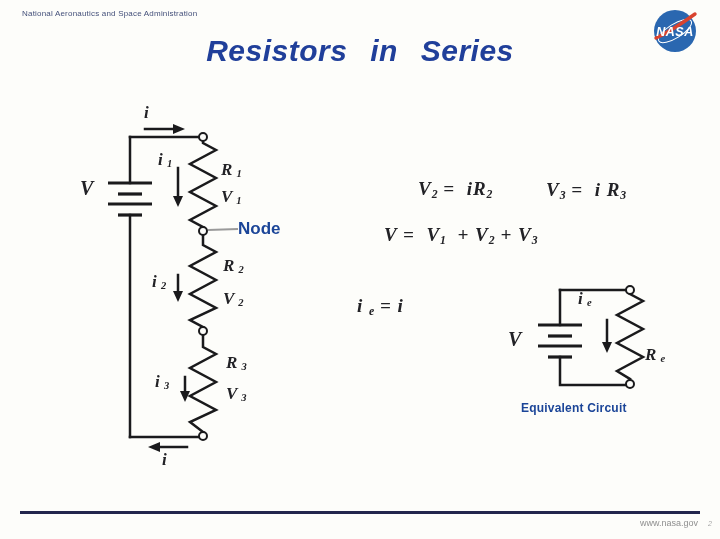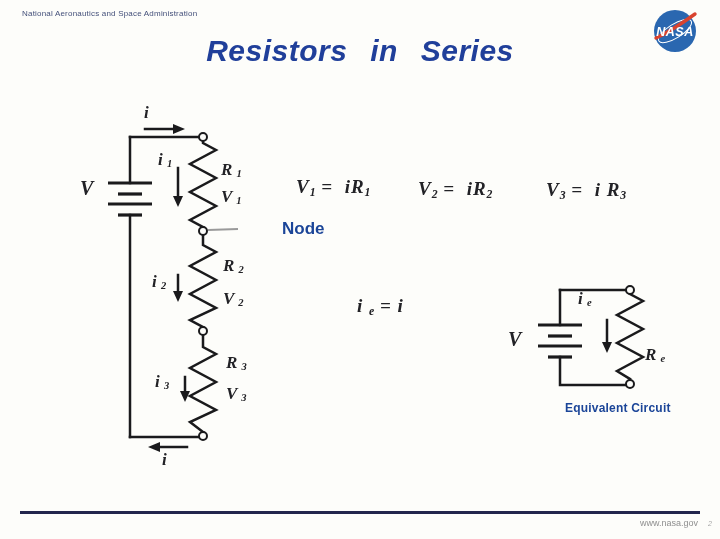--- a/index.html
+++ b/index.html
@@ -14,21 +14,21 @@
               color:#203f9a;word-spacing:14px;letter-spacing:.5px;}
 
   
   .eq,.clabel{white-space:pre;font-family:"Liberation Serif",serif;font-style:italic;font-weight:bold;color:#222226;}
   .eq{font-size:19px;letter-spacing:1px;}
   .clabel{font-size:17px;}
   .clabel.big{font-size:20px;}
   .sub{font-size:62%;vertical-align:-0.22em;letter-spacing:0;}
 
   
-  .callout{font-family:"Liberation Sans",sans-serif;font-style:normal;font-weight:bold;color:#1b4598;margin-left:44px;}
+  .callout{font-family:"Liberation Sans",sans-serif;font-style:normal;font-weight:bold;color:#1b4598;}
   #node-label{font-size:17px;}
   #equiv-caption{font-size:12px;letter-spacing:.2px;}
 
   
   #footer-rule{left:20px;top:511px;width:680px;height:3px;background:#23264d;}
   #footer-url{right:22px;top:518px;font-size:9px;color:#8f8f8f;}
   #footer-page{right:8px;top:520px;font-size:7px;color:#a8a8a8;font-style:italic;}
 
   svg{display:block;}
   .wire{stroke:#1a1a1c;stroke-width:2.5;fill:none;stroke-linecap:square;}
@@ -100,23 +100,23 @@
   <span class="abs clabel" style="left:221px;top:187px;"><span>V </span><span class="sub">1</span></span>
   <span class="abs callout" id="node-label" style="left:238px;top:219px;">Node</span>
   <span class="abs clabel" style="left:152px;top:272px;"><span>i </span><span class="sub">2</span></span>
   <span class="abs clabel" style="left:223px;top:256px;"><span>R </span><span class="sub">2</span></span>
   <span class="abs clabel" style="left:223px;top:289px;text-align:center;"><span>V </span><span class="sub">2</span></span>
   <span class="abs clabel" style="left:155px;top:372px;"><span>i </span><span class="sub">3</span></span>
   <span class="abs clabel" style="left:226px;top:353px;"><span>R </span><span class="sub">3</span></span>
   <span class="abs clabel" style="left:226px;top:384px;"><span>V </span><span class="sub">3</span></span>
   <span class="abs clabel" style="left:162px;top:450px;"><span>i</span></span>
 
-  <span class="abs eq" style="left:296px;top:176px;"><span>V</span><span class="sub">1</span><span> =  </span><span>iR</span><span class="sub">1</span></span>
   <span class="abs eq" style="left:418px;top:178px;"><span>V</span><span class="sub">2</span><span> =  </span><span>iR</span><span class="sub">2</span></span>
   <span class="abs eq" style="left:546px;top:179px;"><span>V</span><span class="sub">3</span><span> =  </span><span>i R</span><span class="sub">3</span></span>
+  <span class="abs eq" style="left:384px;top:224px;"><span>V</span><span> =  </span><span>V</span><span class="sub">1</span><span>  + </span><span>V</span><span class="sub">2</span><span> + </span><span>V</span><span class="sub">3</span></span>
   <span class="abs eq" style="left:357px;top:295px;"><span>i </span><span class="sub">e</span><span> = </span><span>i</span></span>
 
   <div class="abs" style="left:500px;top:275px;">
     <svg width="200" height="120" viewBox="0 0 200 120">
       <path class="wire" d="M60,15 H126"></path>
       <path class="wire" d="M60,15 V50"></path>
       <path class="plate" d="M38,50 H82"></path>
       <path class="plate" d="M48,61 H72"></path>
       <path class="plate" d="M38,71 H82"></path>
       <path class="plate" d="M48,82 H72"></path>

